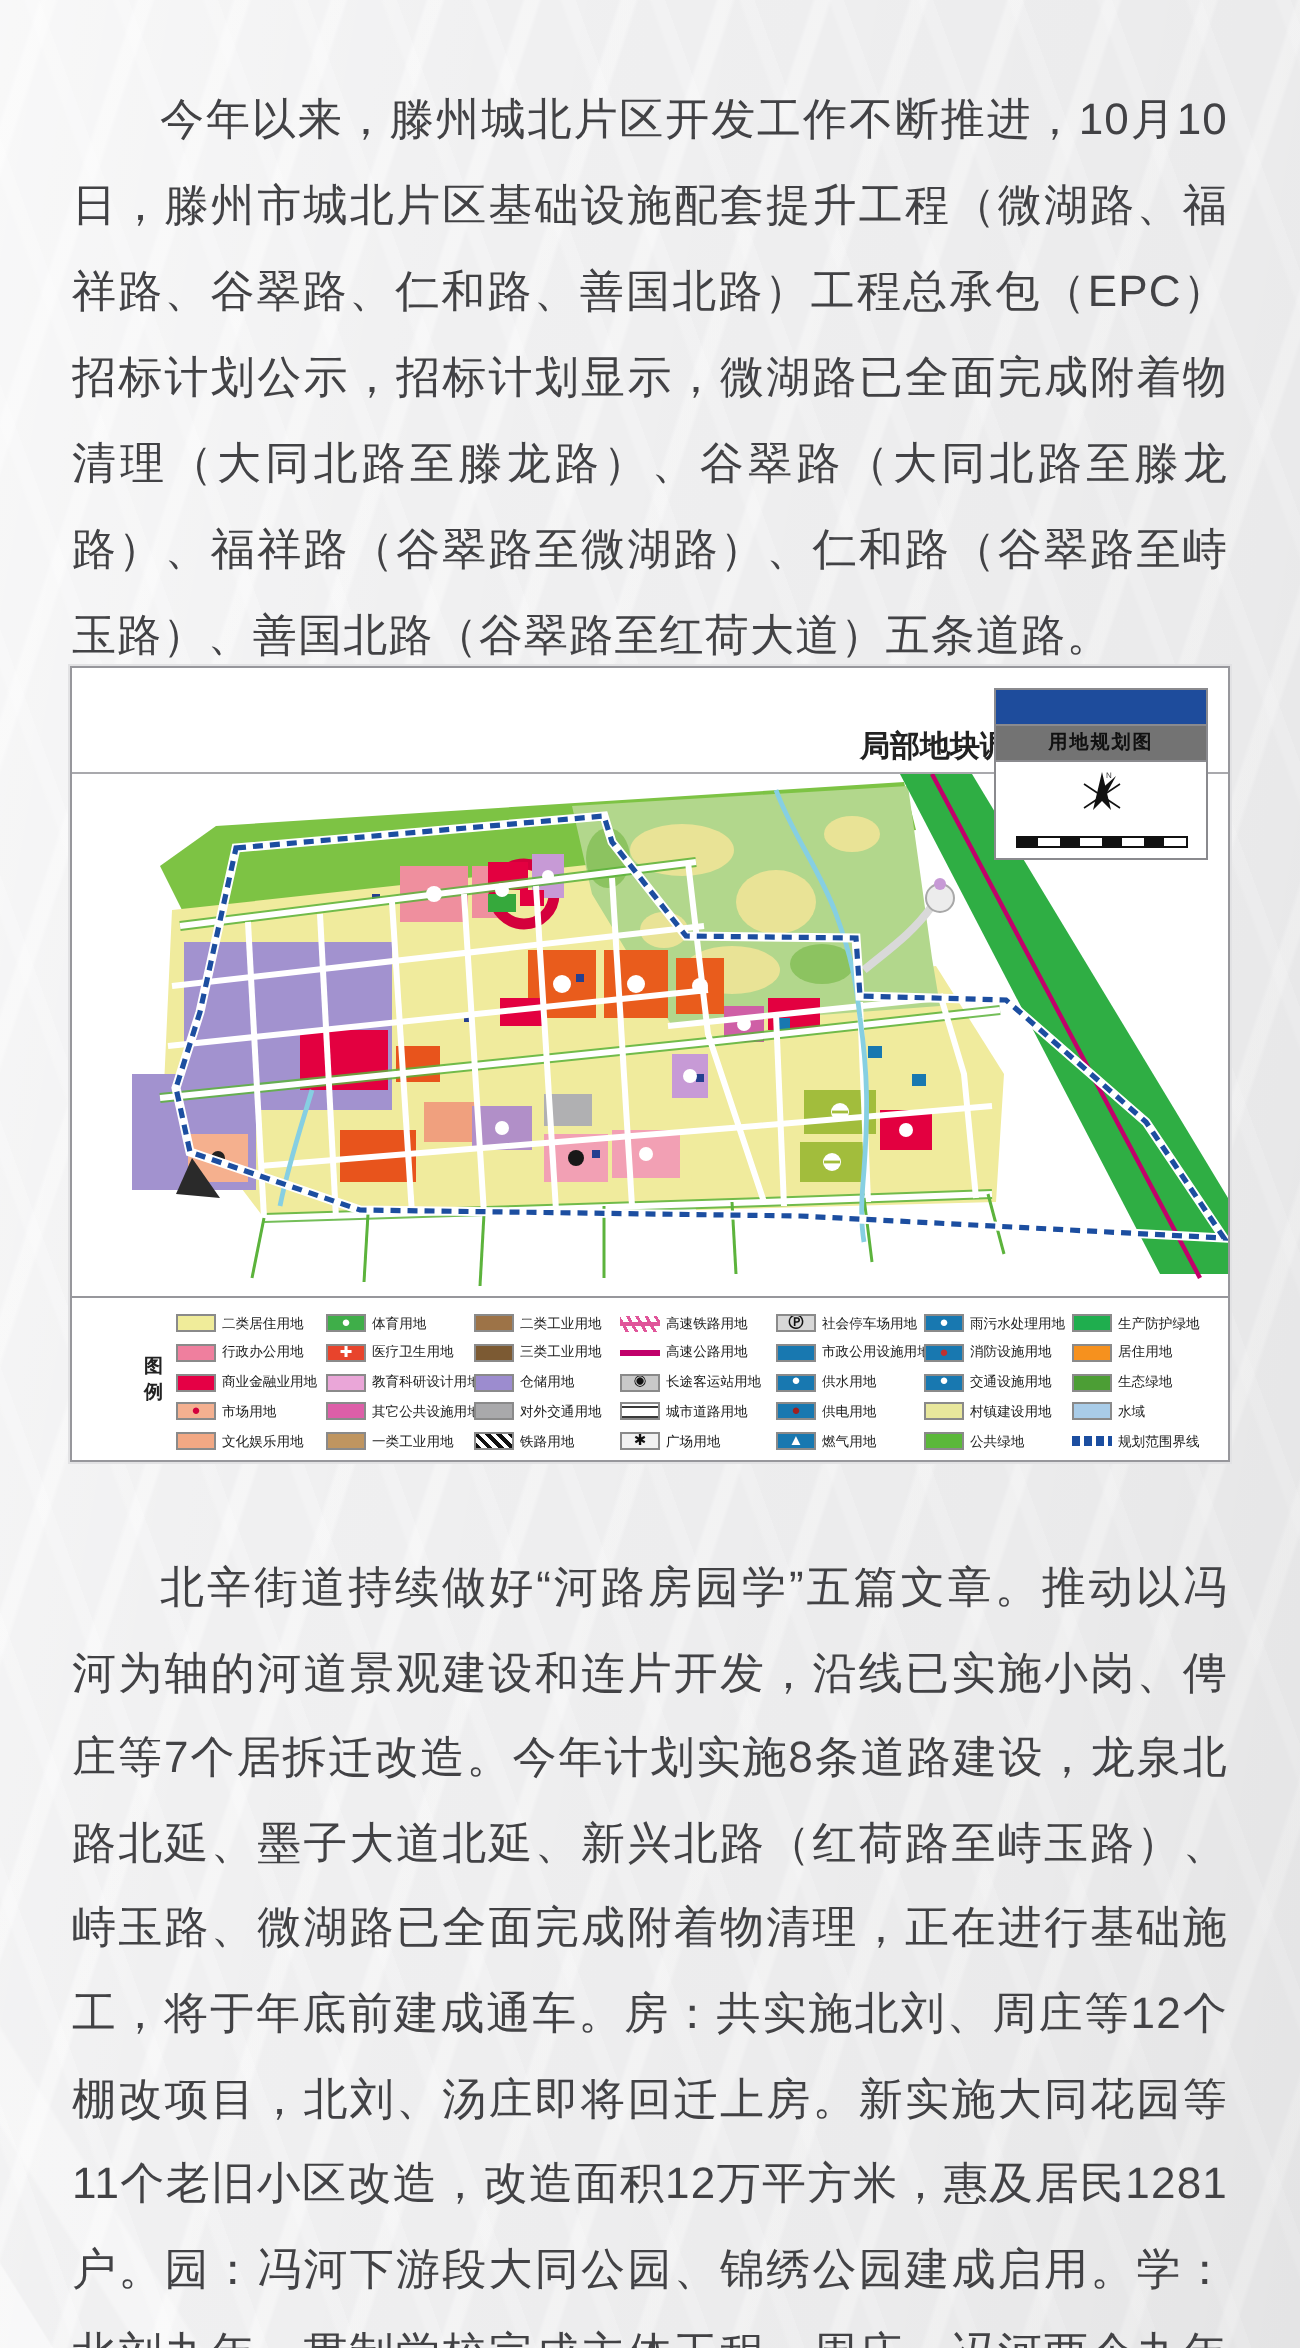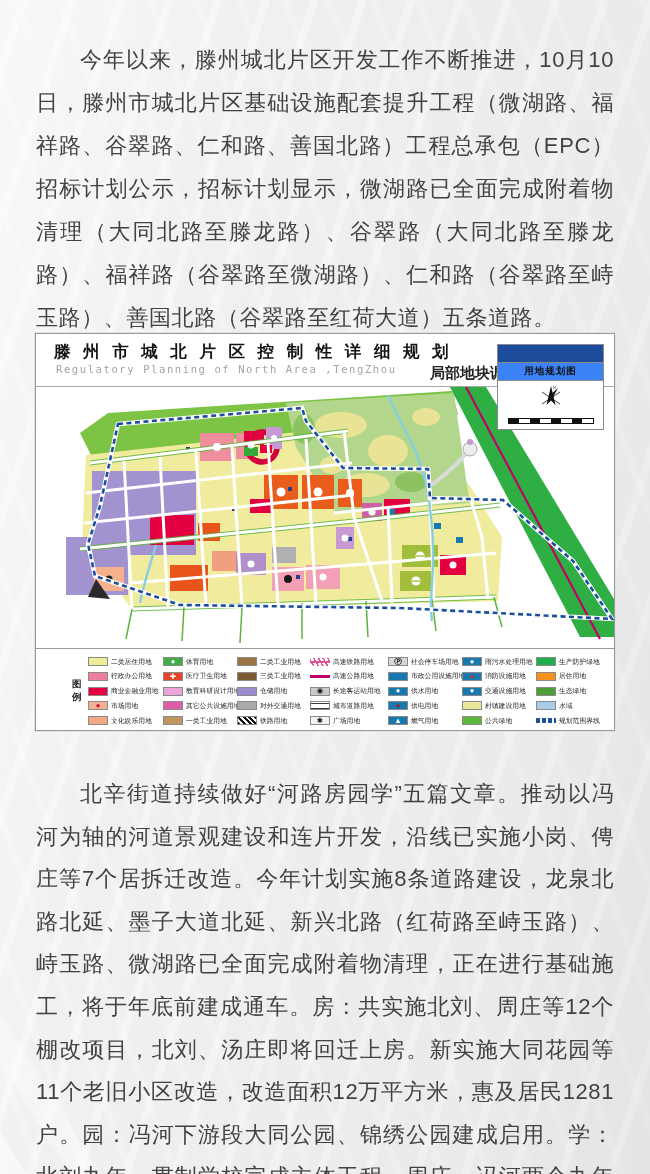--- a/index.html
+++ b/index.html
@@ -28,21 +28,21 @@
            box-sizing:border-box;}
   .map-title{position:absolute;left:18px;top:7px;font-size:16.5px;font-weight:700;
              color:#141414;letter-spacing:4px;white-space:nowrap;}
   .map-sub{position:absolute;left:20px;top:29px;font-size:10.5px;color:#a3a3a6;
            letter-spacing:1.6px;font-family:"DejaVu Sans Mono","Liberation Mono",monospace;white-space:nowrap;}
   .title-rule{position:absolute;left:0;right:0;top:52px;border-top:1px solid #a9a9ad;}
   .adj-note{position:absolute;left:394px;top:30px;font-size:15px;font-weight:700;color:#222;white-space:nowrap;}
   .panel{position:absolute;left:461px;top:10px;width:107px;height:86px;background:#fff;
          border:1px solid #8a8a8e;box-sizing:border-box;z-index:5;}
   .panel-blue{height:17px;background:#1e4c9c;border-bottom:1px solid #8a8a8e;}
-  .panel-gray{height:17px;background:#3b82f6;border-bottom:1px solid #8a8a8e;
+  .panel-gray{height:17px;background:#737373;border-bottom:1px solid #8a8a8e;
               display:flex;align-items:center;justify-content:center;
               font-size:9.5px;font-weight:700;color:#111;letter-spacing:1px;}
   .panel-body{position:relative;height:49px;}
   .compass{position:absolute;left:50%;top:3px;transform:translateX(-50%);}
   .scalebar{position:absolute;left:50%;bottom:6px;transform:translateX(-50%);
             width:84px;height:4px;border:1px solid #111;
             background:repeating-linear-gradient(90deg,#111 0 10px,#fff 10px 21px);}
   .map-canvas{position:absolute;left:0;top:53px;width:578px;height:261px;}
 
   
@@ -69,22 +69,20 @@
 </style>
 </head>
 <body>
 
 <div class="bg-tex"></div>
 <div class="bg-rays"></div>
 
 <p class="para" id="para1">今年以来，滕州城北片区开发工作不断推进，10月10日，滕州市城北片区基础设施配套提升工程（微湖路、福祥路、谷翠路、仁和路、善国北路）工程总承包（EPC）招标计划公示，招标计划显示，微湖路已全面完成附着物清理（大同北路至滕龙路）、谷翠路（大同北路至滕龙路）、福祥路（谷翠路至微湖路）、仁和路（谷翠路至峙玉路）、善国北路（谷翠路至红荷大道）五条道路。</p>
 
 <div class="map-fig">
-  <div class="map-title">滕 州 市 城 北 片 区 控 制 性 详 细 规 划</div>
-  <div class="map-sub">Regulatory Planning of North Area ,TengZhou</div>
   <div class="title-rule"></div>
   <div class="adj-note">局部地块调整</div>
 
   <div class="panel">
     <div class="panel-blue"></div>
     <div class="panel-gray">用地规划图</div>
     <div class="panel-body">
       <svg class="compass" width="26" height="26" viewBox="0 0 26 26">
         <text x="15" y="5" font-size="4" fill="#333">N</text>
         <line x1="4" y1="8" x2="22" y2="20" stroke="#111" stroke-width="0.8"></line>

